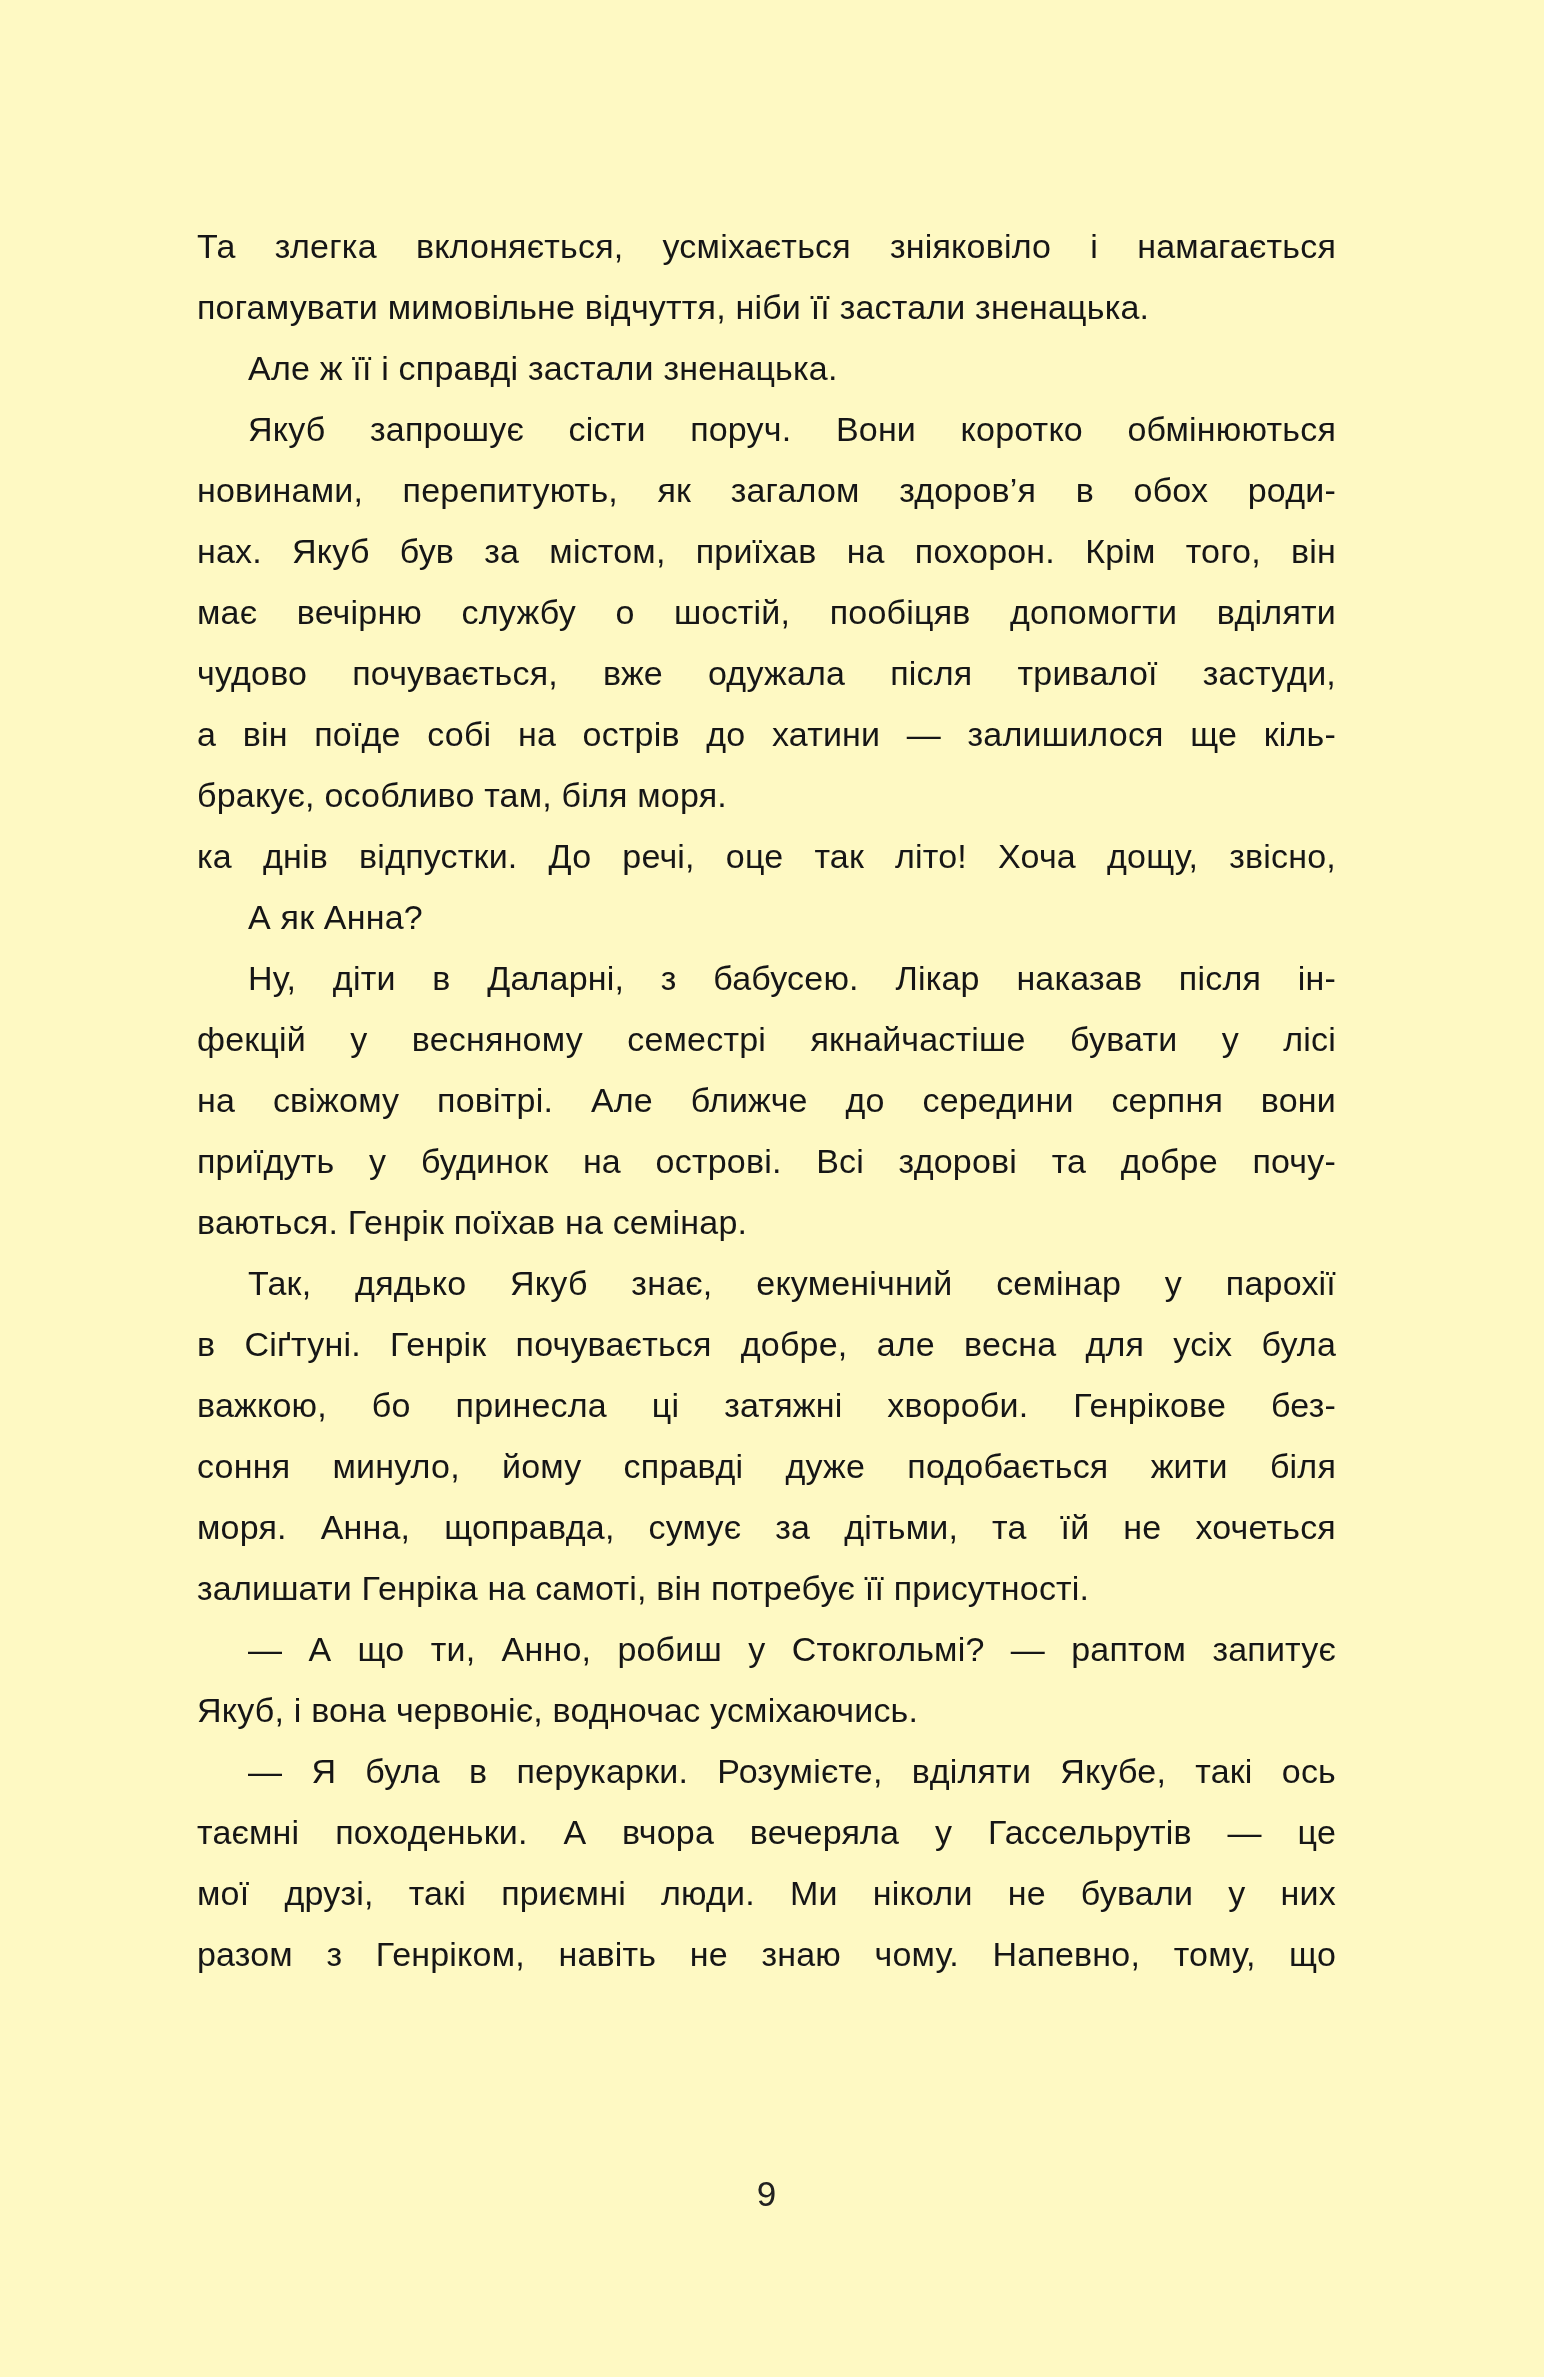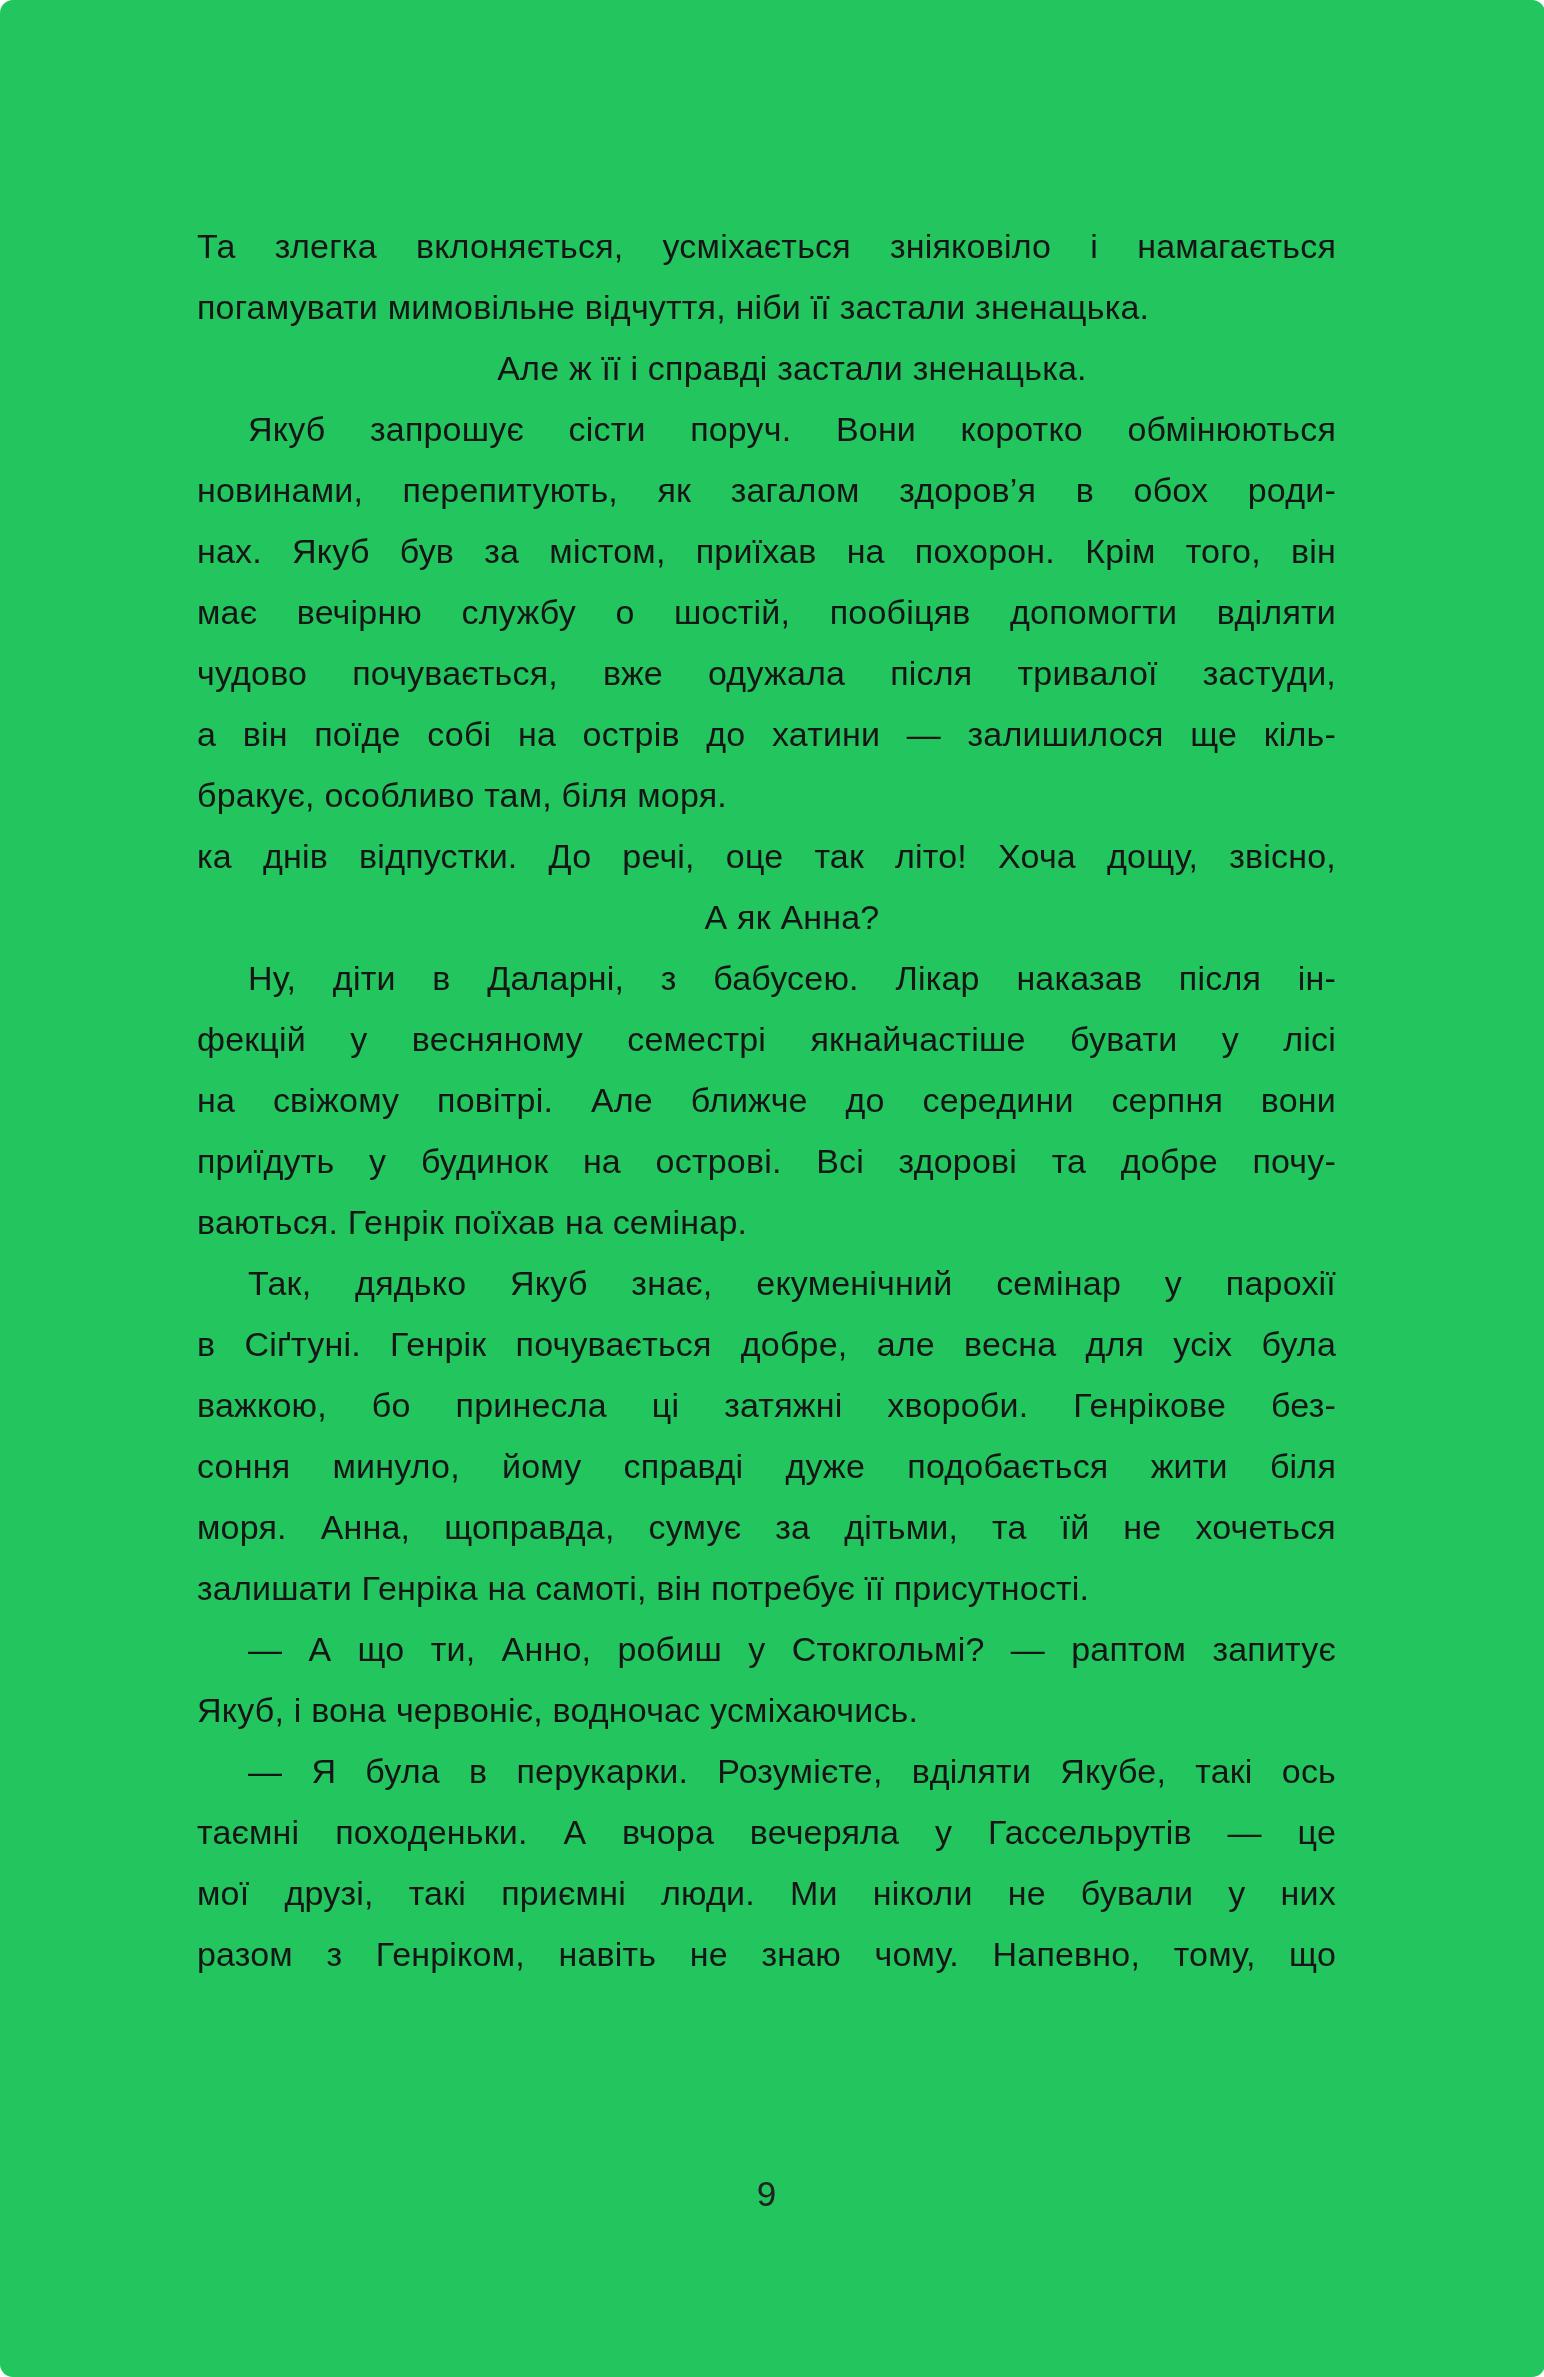--- a/index.html
+++ b/index.html
@@ -10,22 +10,21 @@
   body {
     width: 1545px;
     height: 2377px;
     position: relative;
     font-family: "Liberation Sans", "DejaVu Sans", sans-serif;
     color: #161616;
   }
   .page {
     position: absolute;
     inset: 0;
-    background: #22c55e;
-    border-radius: 13px;
+    background: #fef9c3;
   }
   .text-block {
     position: absolute;
     left: 197px;
     top: 216px;
     width: 1139px;
     font-size: 34px;
     line-height: 61px;
     color: #161616;
     letter-spacing: 0.2px;
@@ -35,21 +34,20 @@
     white-space: normal;
   }
   
   .jl {
     text-align: justify;
     text-align-last: justify;
   }
   
   .ind {
     text-indent: 51px;
-    text-align: center;
   }
   .page-num {
     position: absolute;
     left: 197px;
     top: 2174px;
     width: 1139px;
     text-align: center;
     font-size: 35px;
     line-height: 40px;
     color: #222222;

